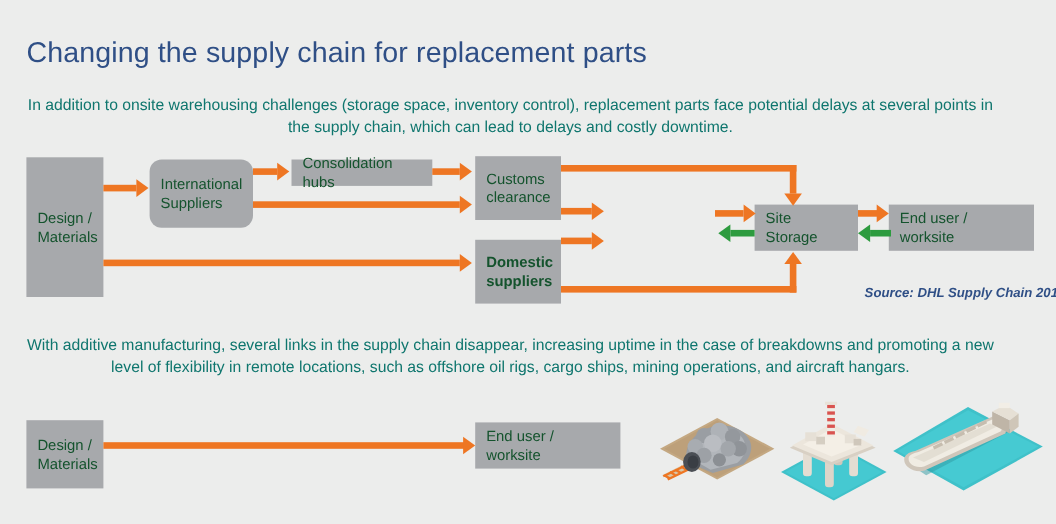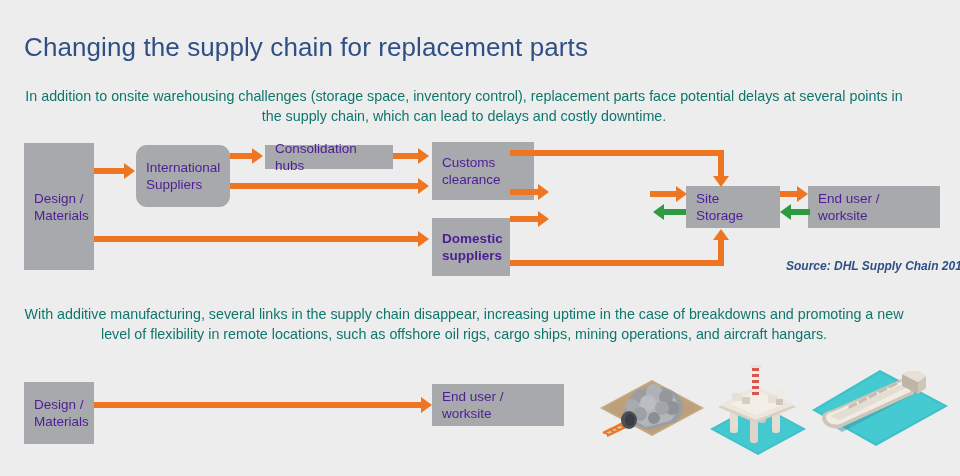--- a/index.html
+++ b/index.html
@@ -21,21 +21,21 @@
   .para{
     position:absolute;left:24px;
     font-size:14.3px;line-height:20px;color:#0f766e;text-align:center;
   }
   #para1{top:86px;width:880px;}
   #para2{top:304px;width:880px;}
 
   
   .diagram{position:absolute;left:0;top:0;width:960px;height:476px;pointer-events:none;}
   .node{
-    position:absolute;background:#a7a9ac;color:#4c1d95;
+    position:absolute;background:#a7a9ac;color:#14532d;
     display:flex;align-items:center;
     font-size:13.5px;line-height:17px;
     padding:0 10px;box-sizing:border-box;
     pointer-events:auto;
   }
   .node.center{justify-content:flex-start;}
   .node .lbl{white-space:pre-line;}
 
   
   .seg{position:absolute;background:#ee7623;pointer-events:auto;}
@@ -74,21 +74,21 @@
 
     <div class="node" style="left:136px;top:145px;width:94px;height:62px;border-radius:11px;">
       <span class="lbl">International
 Suppliers</span>
     </div>
 
     <div class="node" style="left:265px;top:145px;width:128px;height:24px;">
       <span class="lbl">Consolidation hubs</span>
     </div>
 
-    <div class="node" style="left:432px;top:142px;width:102px;height:58px;">
+    <div class="node" style="left:432px;top:142px;width:78px;height:58px;">
       <span class="lbl">Customs
 clearance</span>
     </div>
 
     <div class="node" style="left:432px;top:218px;width:78px;height:58px;font-weight:bold;">
       <span class="lbl">Domestic
 suppliers</span>
     </div>
 
 

